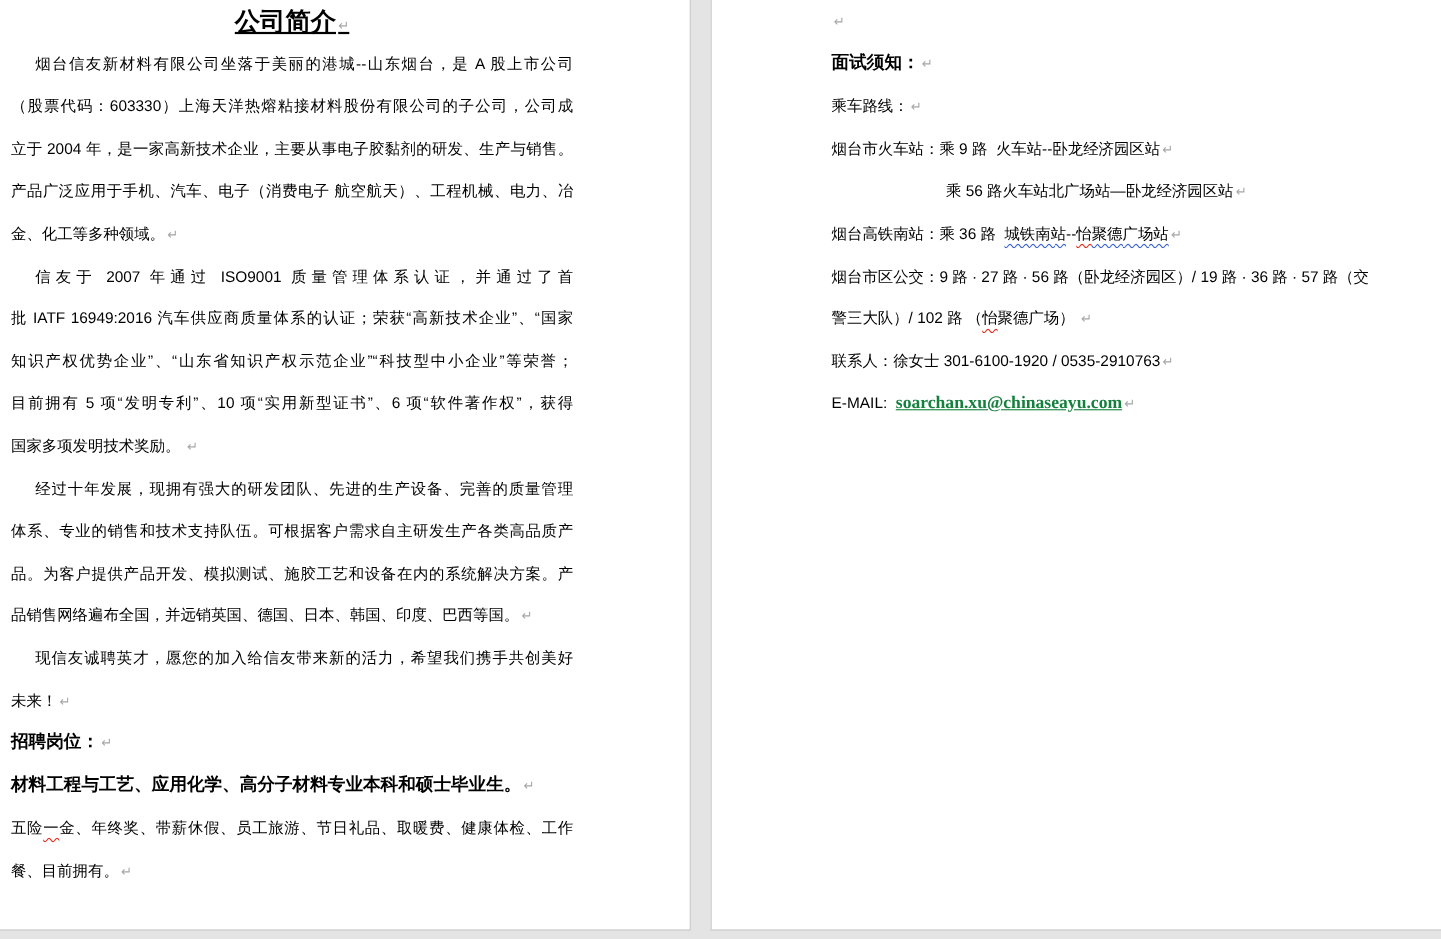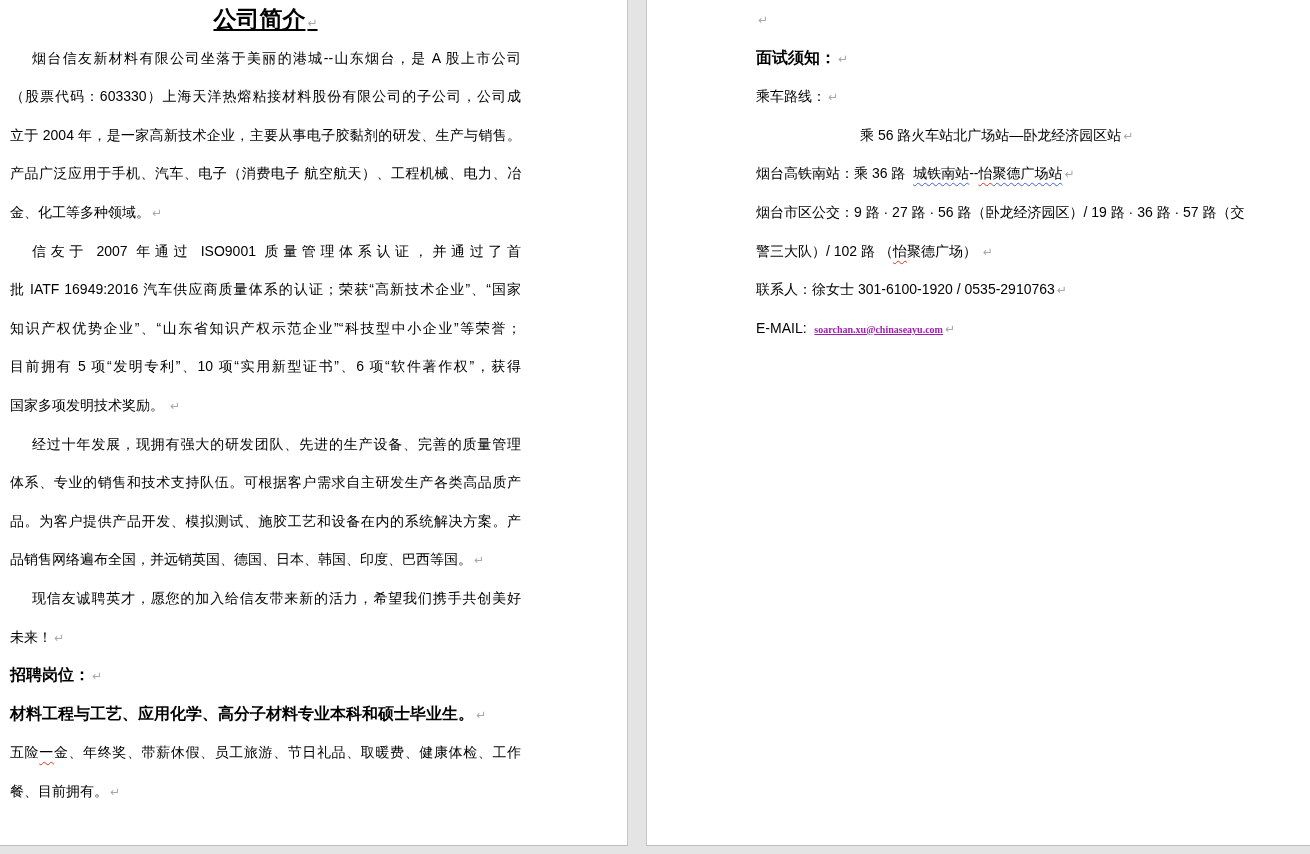--- a/index.html
+++ b/index.html
@@ -55,23 +55,23 @@
   }
   .sq-blue{
     text-decoration:underline wavy #3c64d0;
     text-decoration-thickness:1px;
     text-underline-offset:4px;
     margin-top:26px;
   }
   .email-link{
     font-family:"Liberation Serif","DejaVu Serif",serif;
     font-weight:bold;
-    color:#a21caf;
+    color:#15803d;
     text-decoration:underline;
-    font-size:10px;
+    font-size:16px;
     cursor:pointer;
   }
 </style>
 </head>
 <body>
 
 <div class="canvas">
   <div class="page page-left">
     <div class="content" id="left-content">
         <div class="line title"><span>公司简介</span><span class="pilcrow">↵</span></div>
@@ -95,20 +95,21 @@
         <div class="line b"><span>材料工程与工艺、应用化学、高分子材料专业本科和硕士毕业生。</span><span class="pilcrow">↵</span></div>
         <div class="line j"><span>五险</span><span class="sq-red">一</span><span>金、年终奖、带薪休假、员工旅游、节日礼品、取暖费、健康体检、工作</span></div>
         <div class="line"><span>餐、目前拥有。</span><span class="pilcrow">↵</span></div>
       </div>
   </div>
   <div class="page page-right">
     <div class="content" id="right-content">
         <div class="line"><span></span><span class="pilcrow">↵</span></div>
         <div class="line b"><span>面试须知：</span><span class="pilcrow">↵</span></div>
         <div class="line"><span>乘车路线：</span><span class="pilcrow">↵</span></div>
+        <div class="line"><span>烟台市火车站：乘 9 路  火车站--卧龙经济园区站</span><span class="pilcrow">↵</span></div>
         <div class="line" style="padding-left: 104px;"><span>乘 56 路火车站北广场站—卧龙经济园区站</span><span class="pilcrow">↵</span></div>
         <div class="line"><span>烟台高铁南站：乘 36 路  </span><span class="sq-blue">城铁南站</span><span>--</span><span class="sq-red">怡</span><span class="sq-blue">聚德广场站</span><span class="pilcrow">↵</span></div>
         <div class="line"><span>烟台市区公交：9 路 · 27 路 · 56 路（卧龙经济园区）/ 19 路 · 36 路 · 57 路（交</span></div>
         <div class="line"><span>警三大队）/ 102 路 （</span><span class="sq-red">怡</span><span>聚德广场） </span><span class="pilcrow">↵</span></div>
         <div class="line"><span>联系人：徐女士 301-6100-1920 / 0535-2910763</span><span class="pilcrow">↵</span></div>
         <div class="line"><span>E-MAIL:  </span><span class="email-link">soarchan.xu@chinaseayu.com</span><span class="pilcrow">↵</span></div>
       </div>
   </div>
 </div>
 

